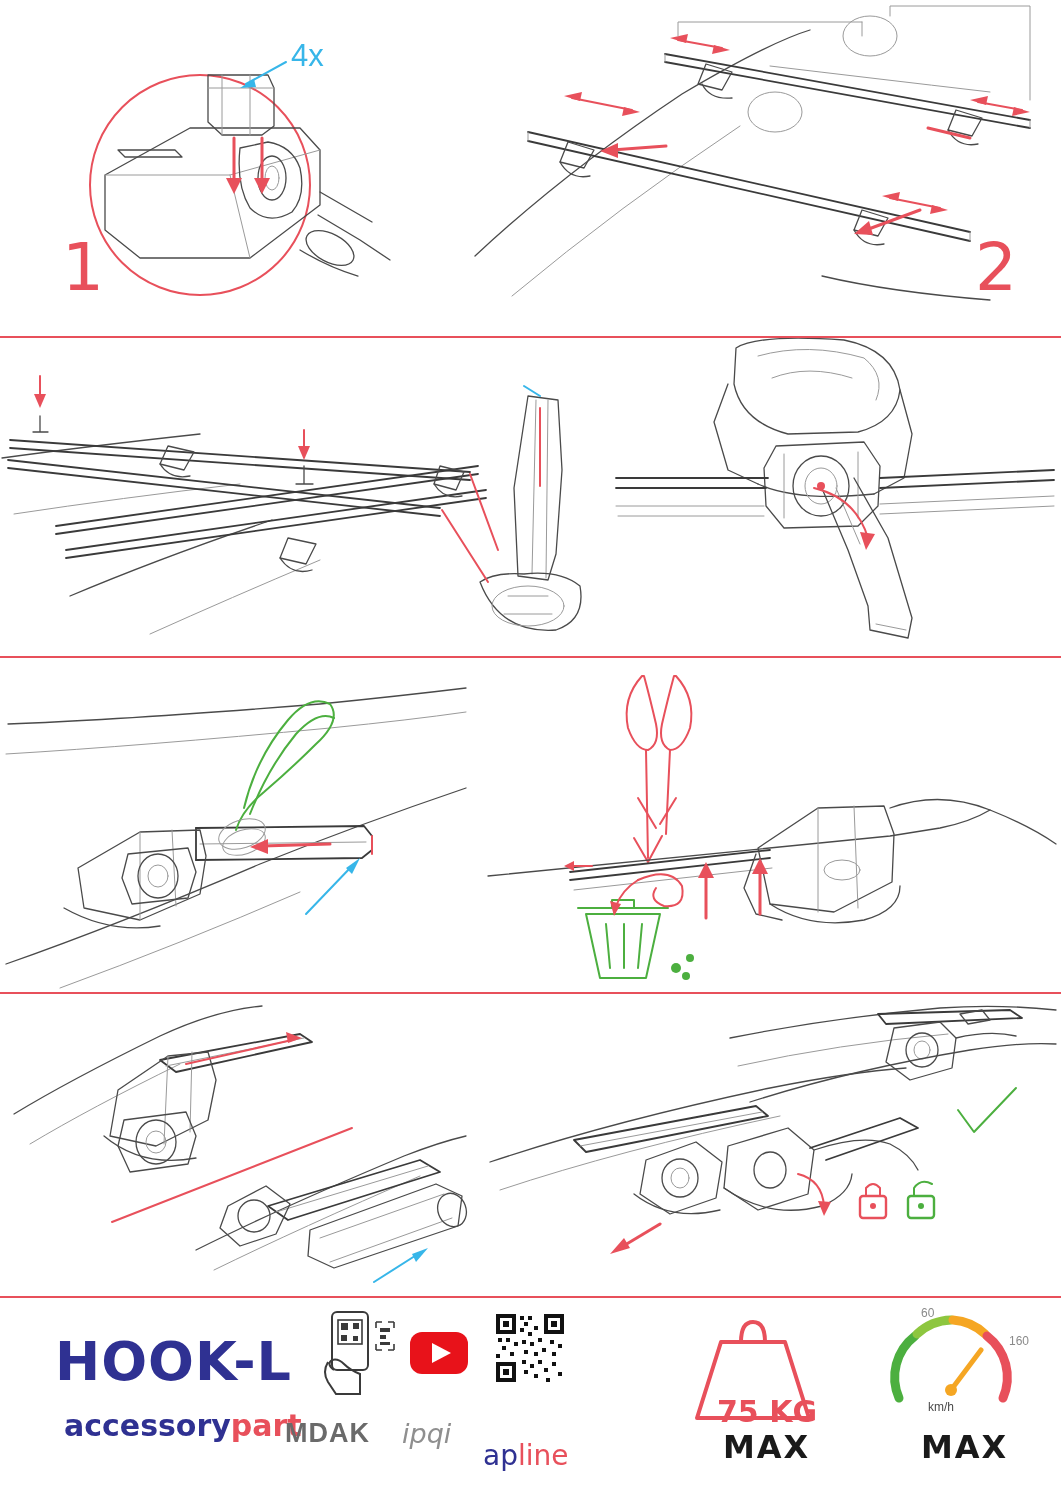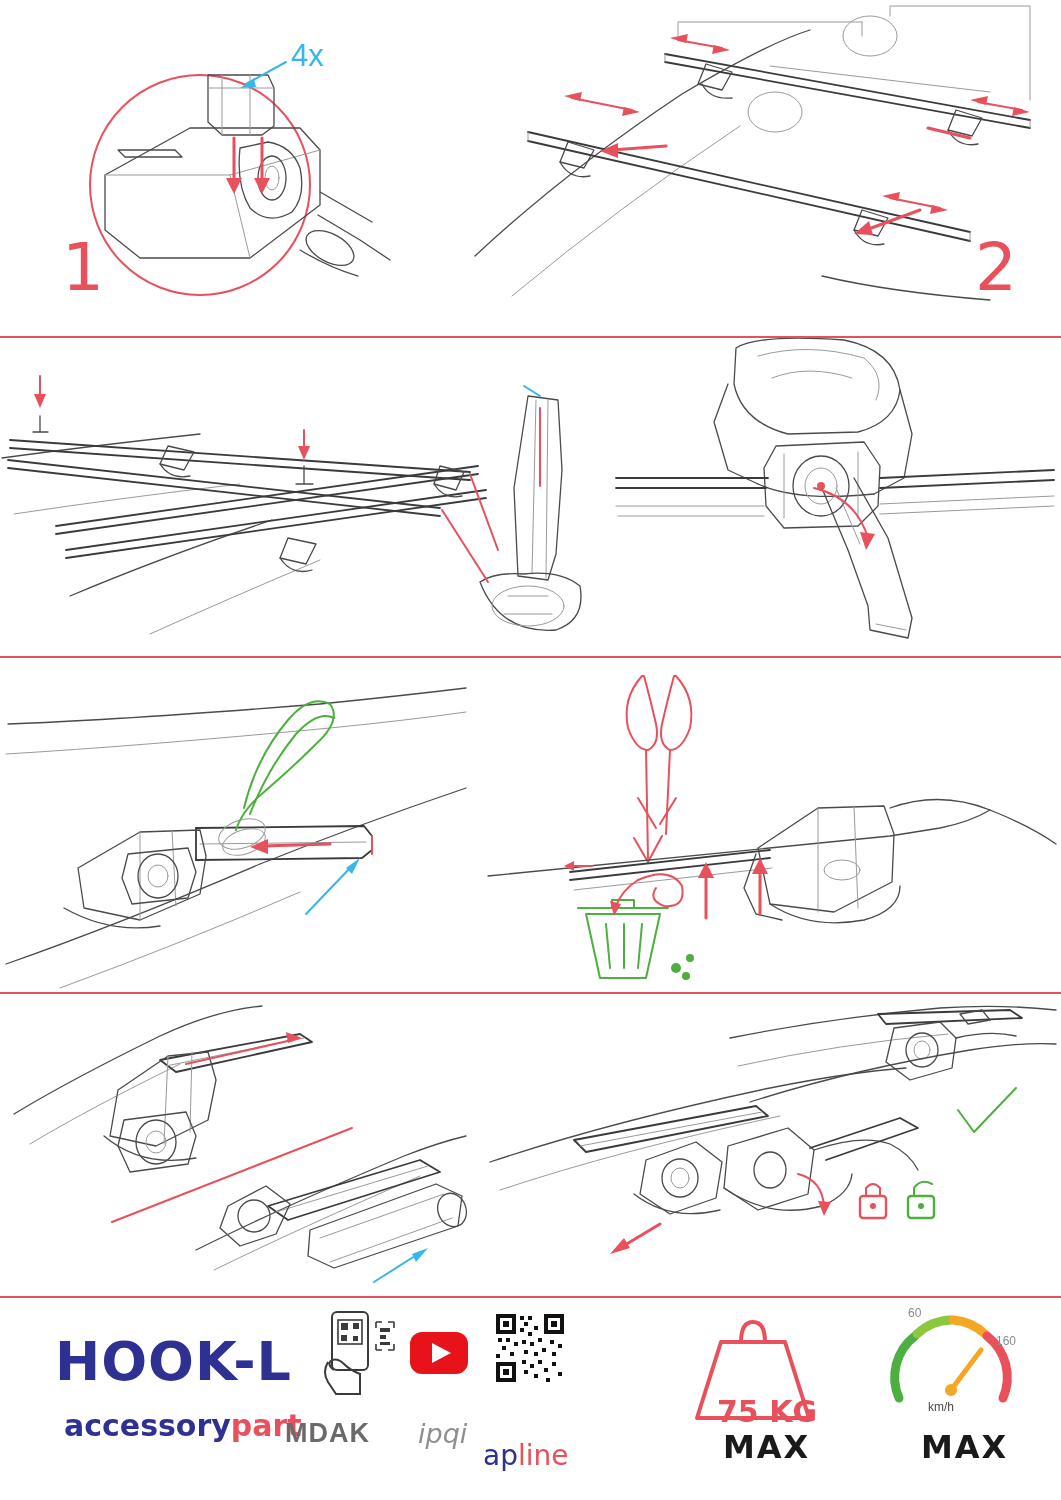--- a/index.html
+++ b/index.html
@@ -49,21 +49,21 @@
     font-size:30px;font-weight:700;letter-spacing:0px;
   }
   .brand-sub .a{color:#2f3192;}
   .brand-sub .b{color:#e8505b;}
 
   .logo-mdak{
     position:absolute;left:285px;top:1418px;
     font-family:Liberation Sans, sans-serif;font-size:27px;font-weight:700;color:#6a6a6a;letter-spacing:1px;
   }
   .logo-ipqi{
-    position:absolute;left:418px;top:1418px;
+    position:absolute;left:402px;top:1418px;
     font-family:"DejaVu Sans",sans-serif;font-size:27px;font-style:italic;color:#8f8f8f;
   }
   .logo-apline{
     position:absolute;left:483px;top:1416px;
     font-family:"DejaVu Sans",sans-serif;font-size:28px;font-weight:400;margin-top:23px;
   }
   .logo-apline .ap{color:#2f3192;}
   .logo-apline .line{color:#e8505b;}
 
   .maxlabel{
@@ -73,21 +73,21 @@
   .weight-txt{
     position:absolute;font-family:"DejaVu Sans",sans-serif;
     font-size:30px;font-weight:700;color:#e8505b;margin-top:30px;
   }
   .kmh{
     position:absolute;font-family:"Liberation Sans",sans-serif;
     font-size:12px;color:#4a4a4a;
   }
   .gauge-tick{
     position:absolute;font-family:"Liberation Sans",sans-serif;
-    font-size:12px;color:#8a8a8a;
+    font-size:12px;color:#8a8a8a;margin-left:13px;
   }
   svg{display:block;}
   .ln{fill:none;stroke:#4a4a4a;stroke-width:1.3;stroke-linecap:round;stroke-linejoin:round;}
   .ln-th{fill:none;stroke:#3a3a3a;stroke-width:1.8;stroke-linecap:round;stroke-linejoin:round;}
   .ln-lt{fill:none;stroke:#9a9a9a;stroke-width:1;stroke-linecap:round;stroke-linejoin:round;}
   .red{fill:none;stroke:#e8505b;stroke-width:2;stroke-linecap:round;stroke-linejoin:round;}
   .red-th{fill:none;stroke:#e8505b;stroke-width:3;stroke-linecap:round;stroke-linejoin:round;}
   .redfill{fill:#e8505b;}
   .cyan{fill:none;stroke:#37b6e9;stroke-width:2;stroke-linecap:round;}
   .cyanfill{fill:#37b6e9;}

